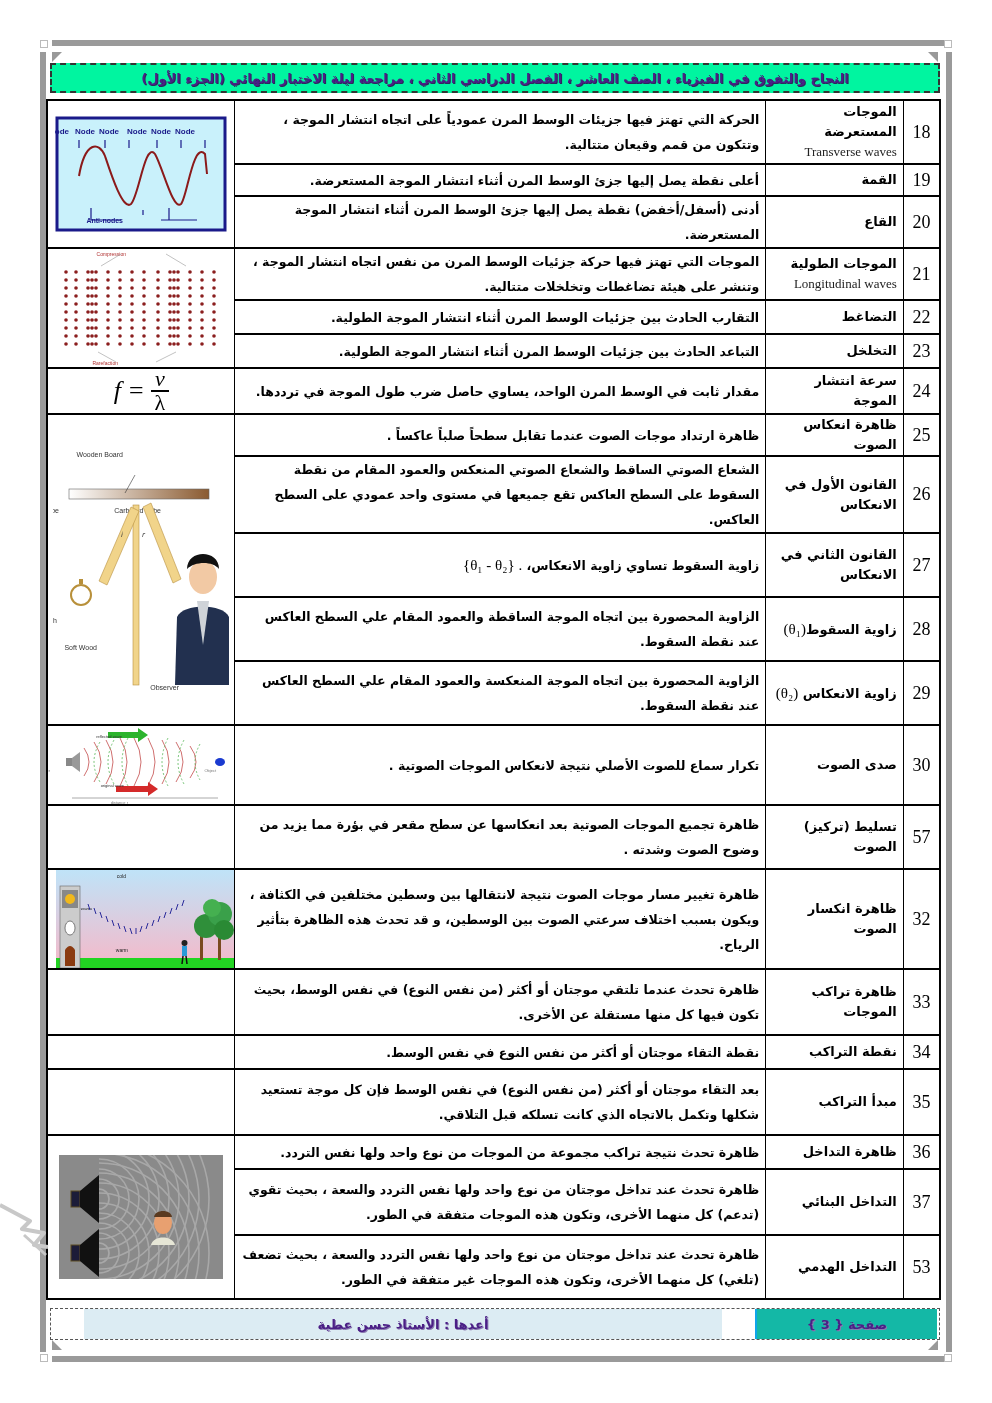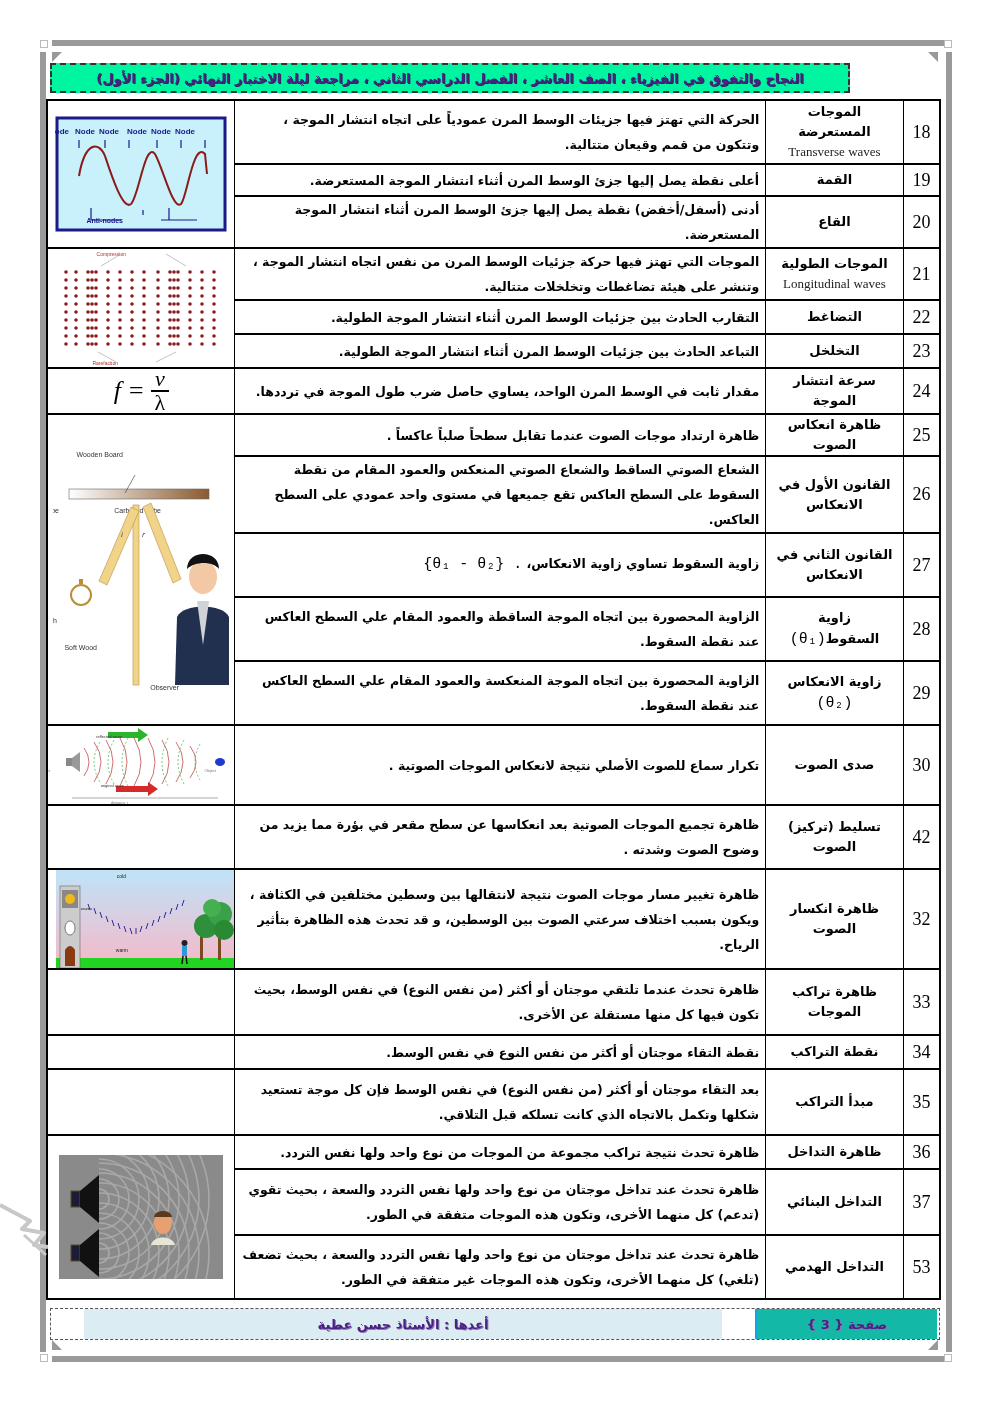--- a/index.html
+++ b/index.html
@@ -8,44 +8,44 @@
   
   .frame-top { position: absolute; left: 52px; top: 40px; width: 898px; height: 6px; background: #9a9a9a; }
   .frame-bottom { position: absolute; left: 52px; top: 1356px; width: 898px; height: 6px; background: #9a9a9a; }
   .frame-left { position: absolute; left: 40px; top: 52px; width: 6px; height: 1300px; background: #9a9a9a; }
   .frame-right { position: absolute; left: 946px; top: 52px; width: 6px; height: 1300px; background: #9a9a9a; }
   .corner { position: absolute; width: 6px; height: 6px; border: 1px solid #bbb; background:#fff; }
   .tri { position:absolute; width:0; height:0; }
 
   
   .banner {
-    position: absolute; left: 50px; top: 63px; width: 800px; height: 30px;
+    position: absolute; left: 50px; top: 63px; width: 890px; height: 30px;
     background: #00f5a0; border: 2px dashed #333; box-sizing: border-box;
     display: flex; align-items: center; justify-content: center;
   }
   .banner span {
     font-family: "DejaVu Sans", sans-serif; font-weight: bold; font-size: 13px;
     color: #4b1f86; text-shadow: 1px 1px 0 #2a2a5a;
     direction: rtl;
   }
 
   
   .tbl {
     position: absolute; left: 46px; top: 99px; width: 895px;
     border: 2px solid #000; box-sizing: border-box;
     border-collapse: collapse; table-layout: fixed; direction: rtl;
   }
   .tbl td { border: 1px solid #000; padding: 0 6px; vertical-align: middle; }
   .tbl td.num { width: 22px; text-align: center; font-family: "Liberation Serif", serif; font-size: 18px; border-left: 1px dashed #555; }
-  .tbl td.term { width: 120px; text-align: center; font-weight: bold; font-size: 13px; line-height: 1.55; border-left: 1px dashed #555; }
+  .tbl td.term { width: 120px; font-weight: bold; font-size: 13px; line-height: 1.55; border-left: 1px dashed #555; }
   .tbl td.term .en { display:block; font-weight: normal; font-family: "Liberation Serif", serif; font-size: 13px; color:#222; }
   .tbl td.def { width: 500px; text-align: right; font-weight: bold; font-size: 12.5px; line-height: 2.0; border-left: 1px dashed #555; }
   .tbl td.img { width: 180px; padding: 0; background:#fff; position: relative; border-top: 2px solid #000; border-bottom: 2px solid #000; }
   .tbl tr.thick td { border-bottom: 2px solid #000; }
-  .math { font-family: Liberation Mono, monospace; font-weight: normal; font-size: 15px; direction: ltr; unicode-bidi: embed; }
+  .math { font-family: Liberation Serif, serif; font-weight: normal; font-size: 15px; direction: ltr; unicode-bidi: embed; }
 
   .figure { position:absolute; left:0; top:0; right:0; bottom:0; display:flex; align-items:center; justify-content:center; }
 
   
   .footer {
     position: absolute; left: 50px; top: 1308px; width: 890px; height: 32px;
     display: flex; direction: rtl; border: 1px dashed #555; box-sizing: border-box;
   }
   .footer .cell { display:flex; align-items:center; justify-content:center; font-weight:bold; font-size:13px; color:#4b1f86; text-shadow: 1px 1px 0 #8a7ab0; margin-left: 33px; }
   .footer .part { flex: 0 0 360px; background:#dcecf3; }
@@ -300,21 +300,21 @@
           <polygon points="68,60 100,60 100,56 110,63 100,70 100,66 68,66" fill="#d42a2a"></polygon>
           <text x="76" y="61" font-family="Liberation Sans, sans-serif" font-size="4" fill="#333">original wave</text>
           <line x1="24" y1="72" x2="170" y2="72" stroke="#aaa" stroke-width="1"></line>
           <text x="80" y="78" font-family="Liberation Sans, sans-serif" font-size="4" fill="#777">distance r</text>
         </svg>
       </div>
     </td>
   </tr>
 
   <tr style="height:64px" class="thick">
-    <td class="num">42</td>
+    <td class="num">57</td>
     <td class="term">تسليط (تركيز) الصوت</td>
     <td class="def">ظاهرة تجميع الموجات الصوتية بعد انعكاسها عن سطح مقعر في بؤرة مما يزيد من وضوح الصوت وشدته .</td>
     <td class="img"></td>
   </tr>
 
   <tr style="height:100px" class="thick">
     <td class="num">32</td>
     <td class="term">ظاهرة انكسار الصوت</td>
     <td class="def">ظاهرة تغيير مسار موجات الصوت نتيجة لانتقالها بين وسطين مختلفين في الكثافة ، ويكون بسبب اختلاف سرعتي الصوت بين الوسطين، و قد تحدث هذه الظاهرة بتأثير الرياح.</td>
     <td class="img">

